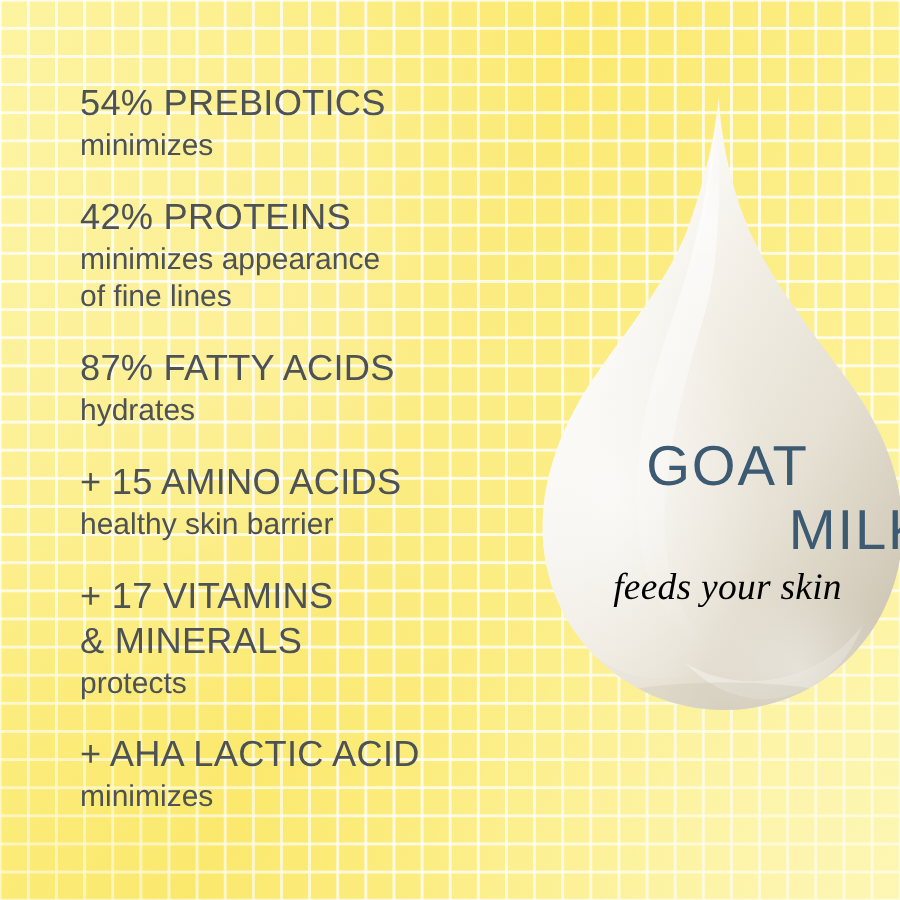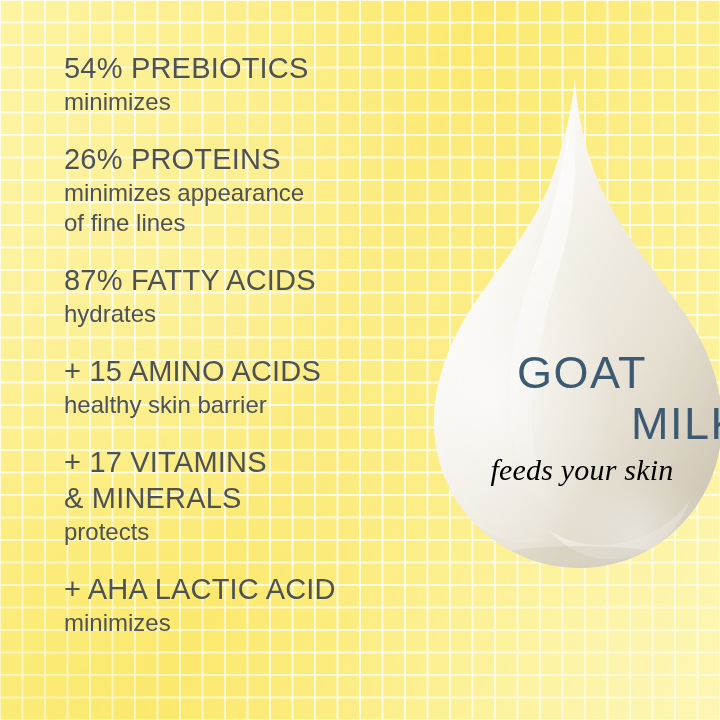--- a/index.html
+++ b/index.html
@@ -54,20 +54,21 @@
 
   
   .ingredients {
     position: absolute;
     left: 64px;
     top: 50px;
     width: 350px;
   }
   .ing-block {
     margin-bottom: 24px;
+    margin-top: 15px;
   }
   .ing-block:last-child { margin-bottom: 0; }
   .ing-head {
     font-family: "Liberation Sans", sans-serif;
     font-size: 29px;
     line-height: 36px;
     letter-spacing: 0.2px;
     color: #4c5255;
     font-weight: 400;
     white-space: pre-line;
@@ -158,21 +159,21 @@
   <div class="bg-vignette"></div>
 
   <div class="ingredients">
 
     <div class="ing-block">
       <div class="ing-head">54% PREBIOTICS</div>
       <div class="ing-sub">minimizes</div>
     </div>
 
     <div class="ing-block">
-      <div class="ing-head">26% PROTEINS</div>
+      <div class="ing-head">42% PROTEINS</div>
       <div class="ing-sub">minimizes appearance
 of fine lines</div>
     </div>
 
     <div class="ing-block">
       <div class="ing-head">87% FATTY ACIDS</div>
       <div class="ing-sub">hydrates</div>
     </div>
 
     <div class="ing-block">

